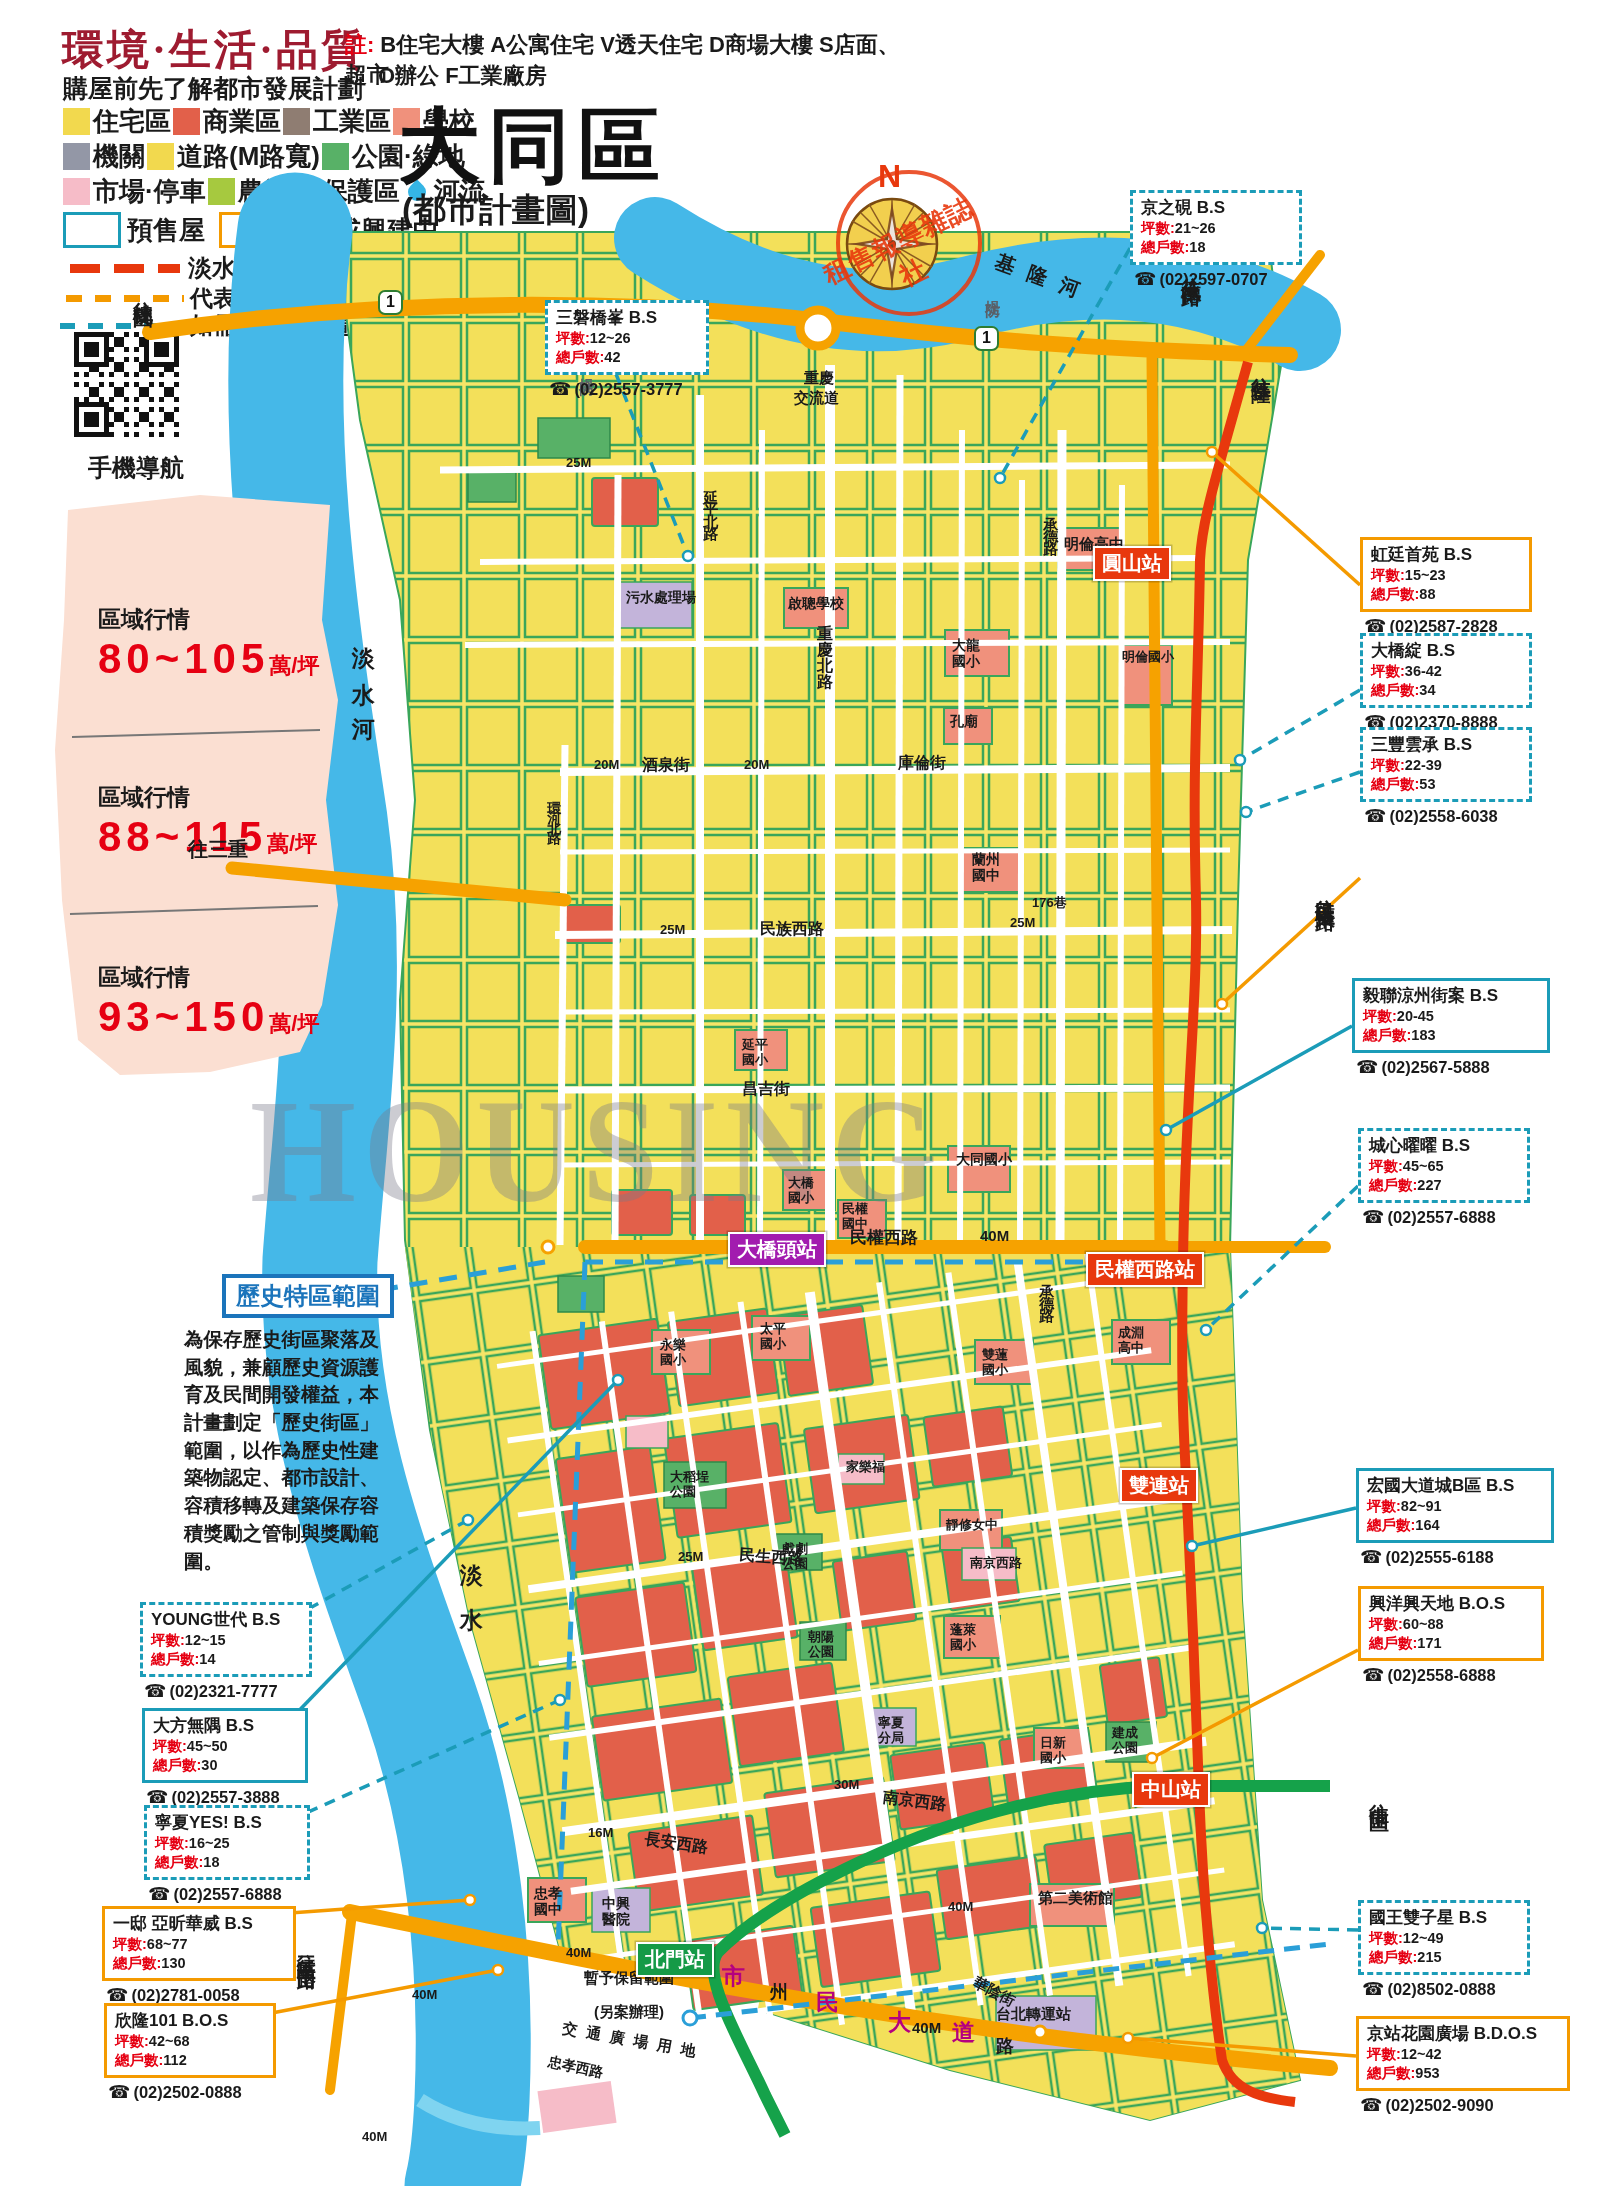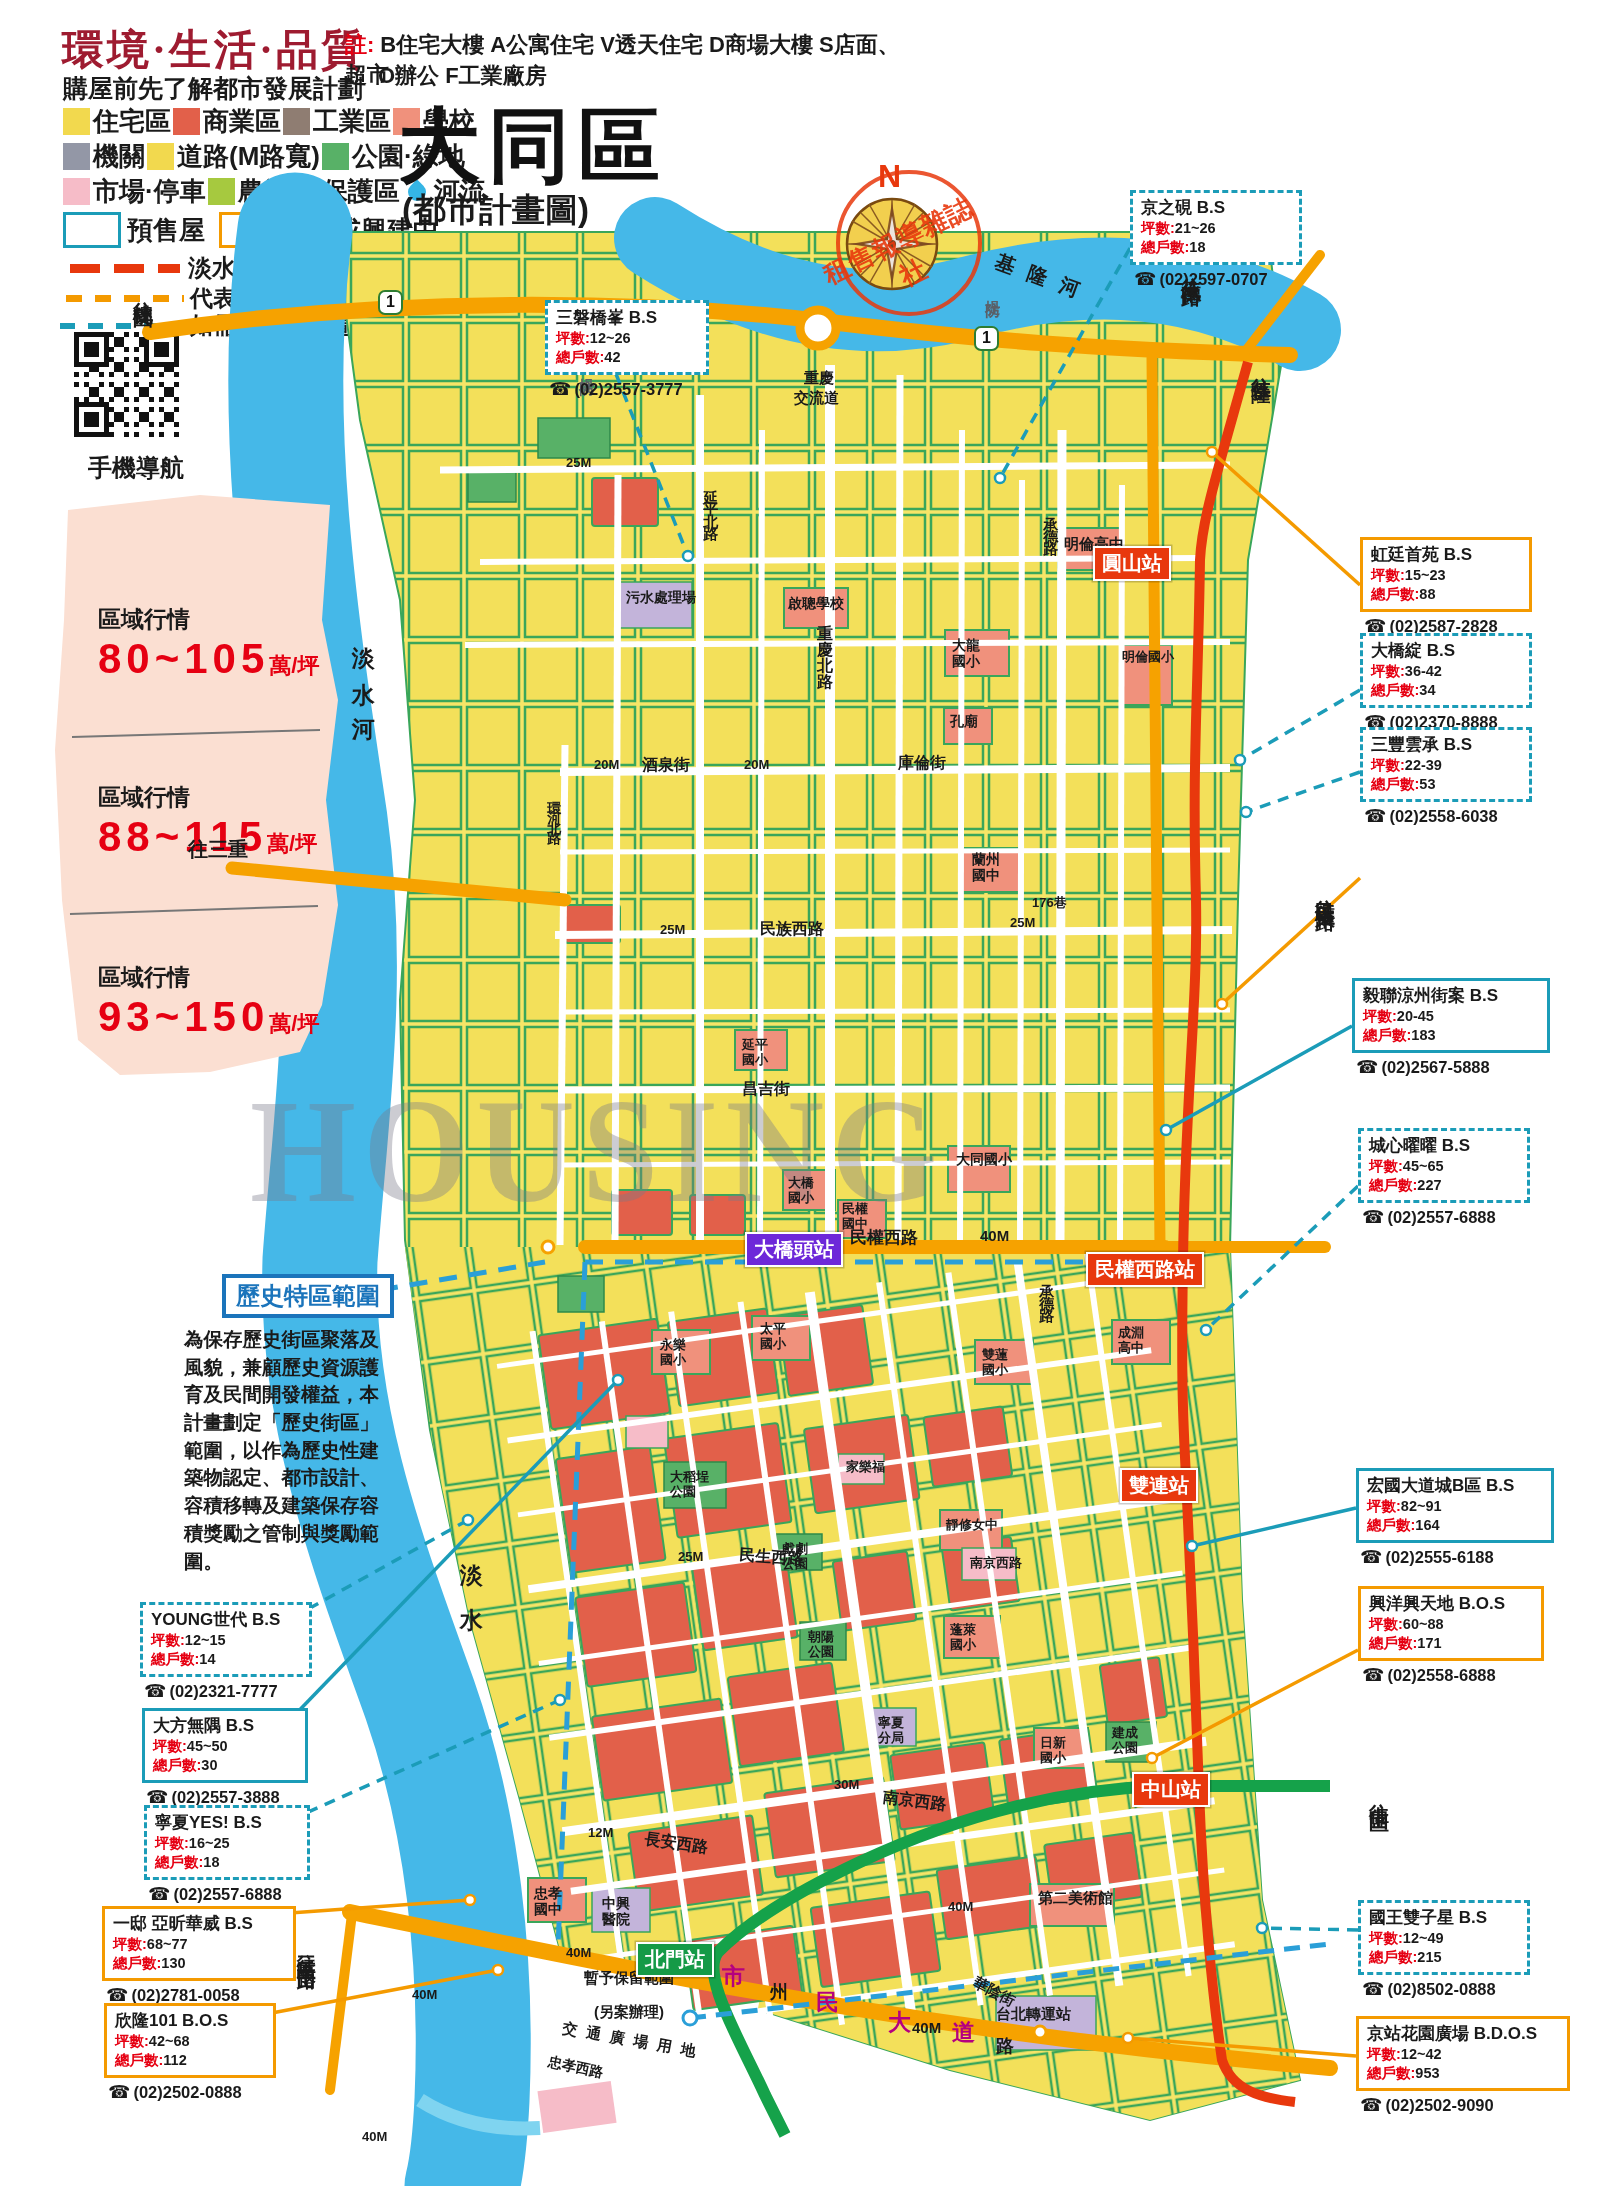--- a/index.html
+++ b/index.html
@@ -51,21 +51,21 @@
   .hist-body{position:absolute;left:184px;top:1326px;width:212px;font-size:19.5px;font-weight:bold;
       line-height:1.42;z-index:4;background:rgba(255,255,255,.0);}
   #labels,#callouts{position:absolute;inset:0;z-index:4;}
   .lbl{position:absolute;font-weight:bold;color:#1a1a1a;white-space:pre-line;line-height:1.12;transform-origin:left top;}
   .lbl.v{writing-mode:vertical-rl;letter-spacing:3px;}
   .lbl.mag{color:#b5007f;}
   .lbl.grey{color:#5a6068;}
   .lbl.shield{background:#fff;border:2px solid #2e7d32;border-radius:7px;padding:0 6px;line-height:1.3;color:#111;}
   .station{position:absolute;color:#fff;font-weight:bold;font-size:20px;padding:2px 7px;white-space:nowrap;
       border:2px solid #fff;box-shadow:0 0 0 1.5px rgba(0,0,0,.2);z-index:5;}
-  .st-red{background:#e8380d;} .st-orange{background:#6d28d9;margin-left:17px;} .st-green{background:#159a47;}
+  .st-red{background:#e8380d;} .st-orange{background:#a21caf;} .st-green{background:#159a47;}
   .callout-wrap{position:absolute;z-index:6;}
   .cbox{background:#fff;padding:4px 8px 5px;line-height:1.3;}
   .cbox.d{border:3px dashed #1b9cb8;}
   .cbox.t{border:3px solid #1b9cb8;}
   .cbox.o{border:3px solid #f49a00;}
   .c-name{font-size:17px;font-weight:bold;white-space:nowrap;}
   .c-row{font-size:14.5px;font-weight:bold;white-space:nowrap;}
   .c-row .k{color:#e60012;}
   .c-phone{font-size:16.5px;font-weight:bold;margin:3px 0 0 4px;white-space:nowrap;}
   .c-phone .ph-ic{font-size:18px;margin-right:3px;}
@@ -440,21 +440,21 @@
       <div class="lbl" style="left: 760px; top: 920px; font-size: 16px;">民族西路</div>
       <div class="lbl" style="left: 1010px; top: 916px; font-size: 13px;">25M</div>
       <div class="lbl" style="left: 742px; top: 1080px; font-size: 16px;">昌吉街</div>
       <div class="lbl" style="left: 794px; top: 1230px; font-size: 15px;">40M</div>
       <div class="lbl" style="left: 850px; top: 1228px; font-size: 17px;">民權西路</div>
       <div class="lbl" style="left: 980px; top: 1228px; font-size: 15px;">40M</div>
       <div class="lbl" style="left: 678px; top: 1550px; font-size: 13px;">25M</div>
       <div class="lbl" style="left: 740px; top: 1546px; font-size: 16px; transform: rotate(4deg);">民生西路</div>
       <div class="lbl" style="left: 834px; top: 1778px; font-size: 13px;">30M</div>
       <div class="lbl" style="left: 884px; top: 1788px; font-size: 16px; transform: rotate(7deg);">南京西路</div>
-      <div class="lbl" style="left: 588px; top: 1826px; font-size: 13px;">12M</div>
+      <div class="lbl" style="left: 588px; top: 1826px; font-size: 13px;">16M</div>
       <div class="lbl" style="left: 646px; top: 1830px; font-size: 16px; transform: rotate(8deg);">長安西路</div>
       <div class="lbl" style="left: 978px; top: 1974px; font-size: 15px; transform: rotate(28deg);">華陰街</div>
       <div class="lbl mag" style="left: 722px; top: 1964px; font-size: 23px;">市</div>
       <div class="lbl" style="left: 770px; top: 1982px; font-size: 18px;">州</div>
       <div class="lbl mag" style="left: 816px; top: 1990px; font-size: 23px;">民</div>
       <div class="lbl mag" style="left: 888px; top: 2010px; font-size: 23px;">大</div>
       <div class="lbl" style="left: 912px; top: 2020px; font-size: 15px;">40M</div>
       <div class="lbl mag" style="left: 952px; top: 2020px; font-size: 23px;">道</div>
       <div class="lbl" style="left: 996px; top: 2036px; font-size: 18px;">路</div>
       <div class="lbl" style="left: 948px; top: 1900px; font-size: 13px;">40M</div>

